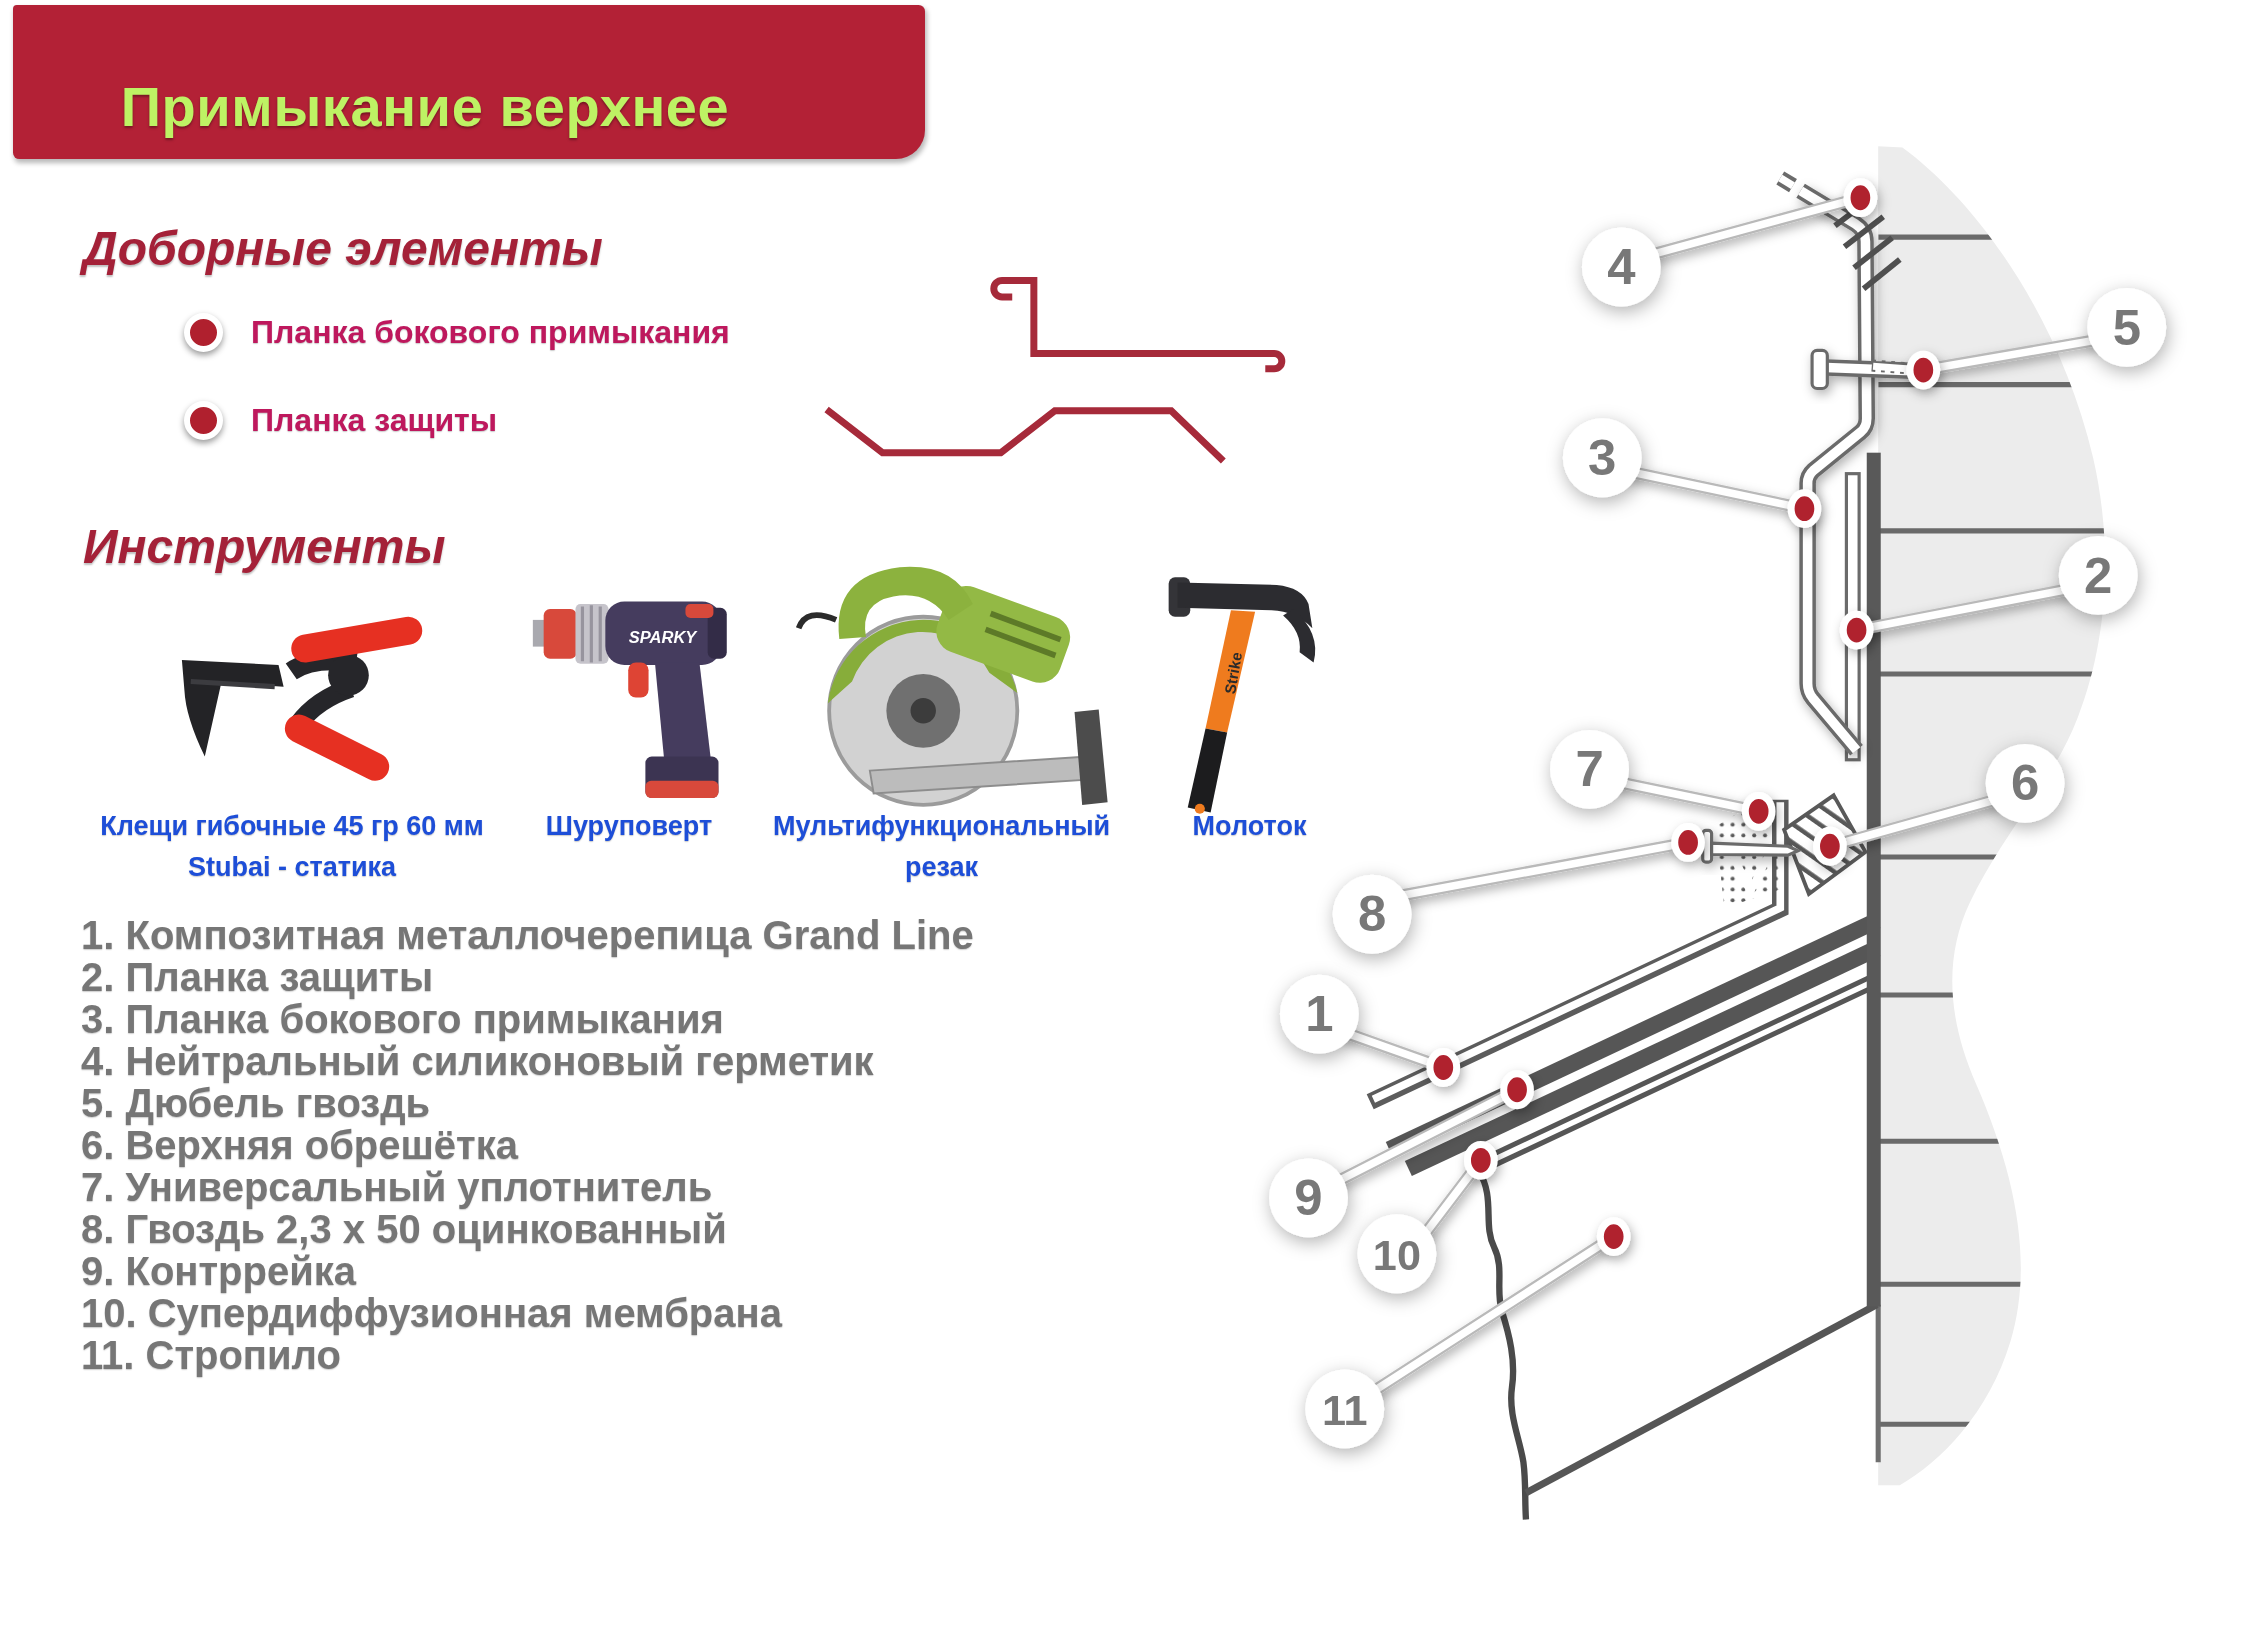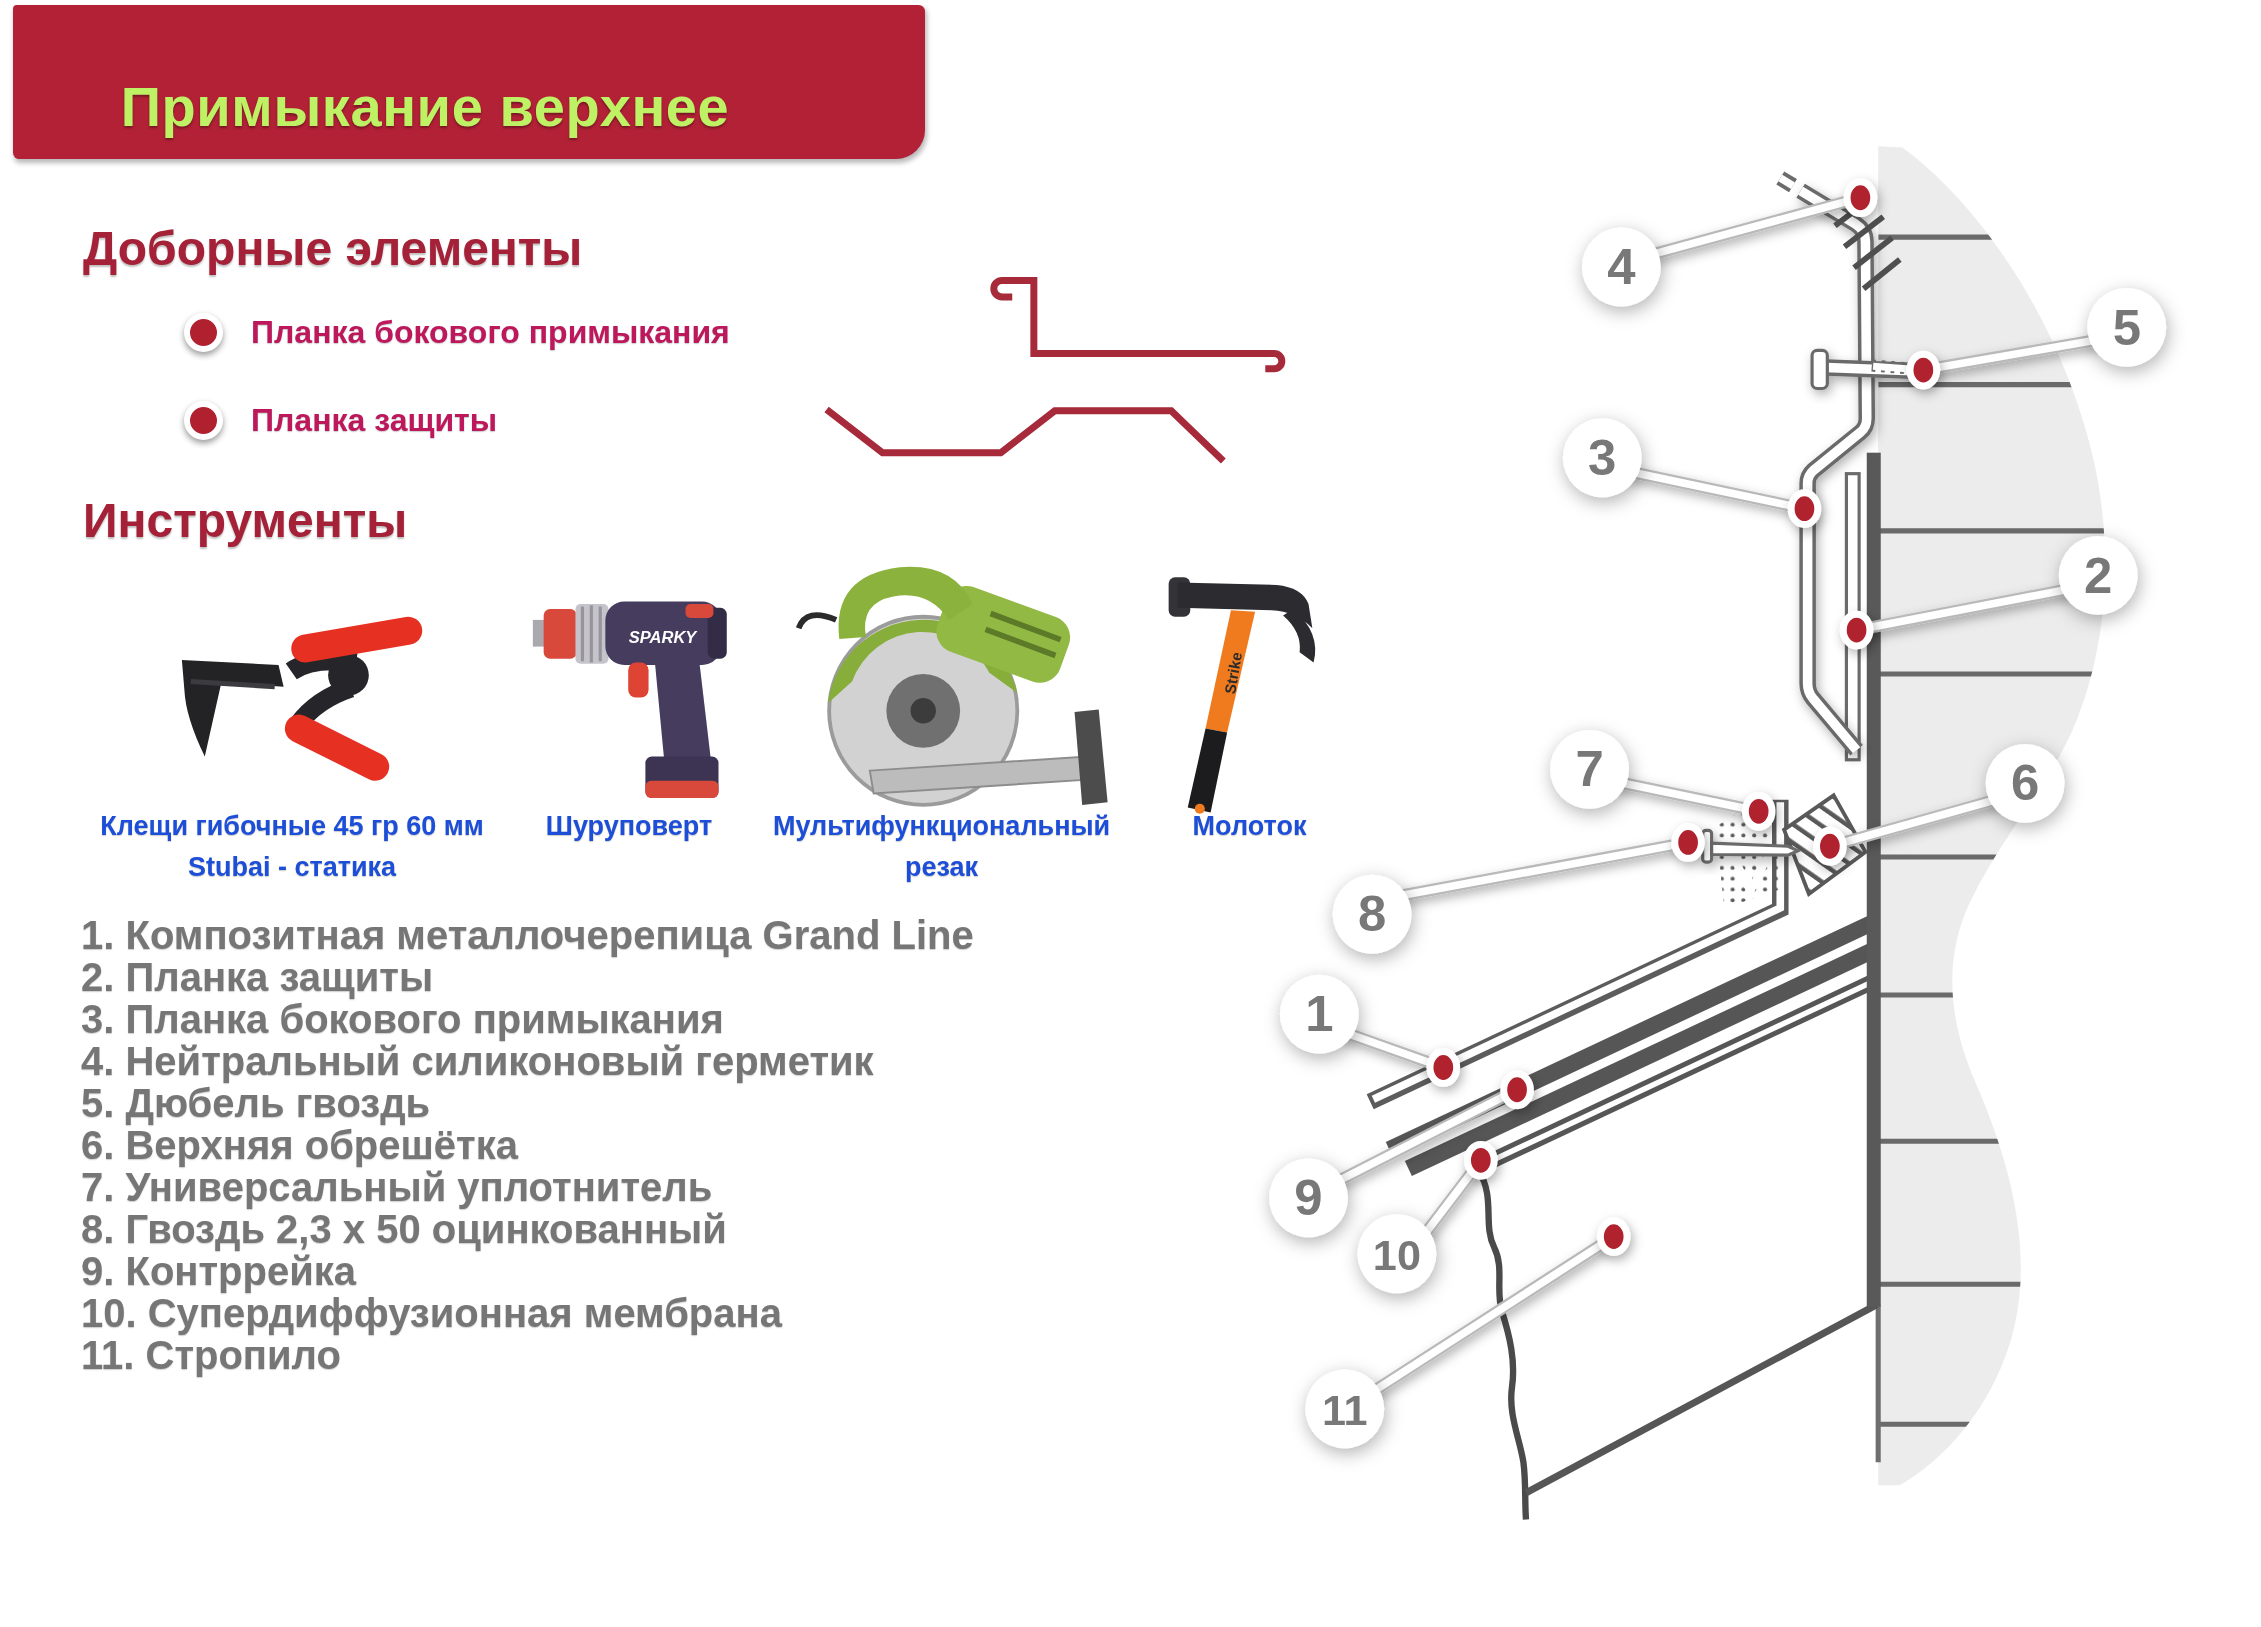--- a/index.html
+++ b/index.html
@@ -6,23 +6,23 @@
   #canvas{position:relative;width:2261px;height:1627px;background:#ffffff;overflow:hidden;
           font-family:"Liberation Sans","DejaVu Sans",sans-serif;font-weight:bold;}
   
   .banner{position:absolute;left:12.7px;top:5.1px;width:912px;height:154px;background:#b32136;
           border-radius:3.8px 6.4px 29px 6.4px;box-shadow:1.9px 3.8px 5.1px rgba(0,0,0,.28);
           display:flex;align-items:center;}
   .banner-title{color:#bef264;font-size:56px;letter-spacing:0.6px;padding-left:108px;
                 text-shadow:0 1.9px 2.5px rgba(0,0,0,.35);white-space:nowrap;margin-top:48px;}
   
   .sec-heading{position:absolute;left:83px;color:#a42138;font-size:48px;white-space:nowrap;
-               text-shadow:0 1.9px 1.9px rgba(0,0,0,.25);}
+               text-shadow:0 1.9px 1.9px rgba(0,0,0,.25);font-style:italic;}
   #h-elements{top:221px;}
-  #h-tools{top:493px;}
+  #h-tools{top:519px;}
   
   .bullet-dot{position:absolute;width:27px;height:27px;border-radius:50%;background:#b0202e;
               border:6.4px solid #ffffff;box-shadow:0 3.2px 6.4px rgba(0,0,0,.4);}
   .bullet-label{position:absolute;color:#be185d;font-size:32px;white-space:nowrap;
                 text-shadow:0 1.3px 1.3px rgba(0,0,0,.22);}
   
   .legend{position:absolute;left:81px;top:914px;list-style:none;margin:0;padding:0;}
   .legend li{color:#767676;font-size:40px;line-height:42px;white-space:nowrap;
              text-shadow:0 1.3px 1.3px rgba(0,0,0,.2);}
   

